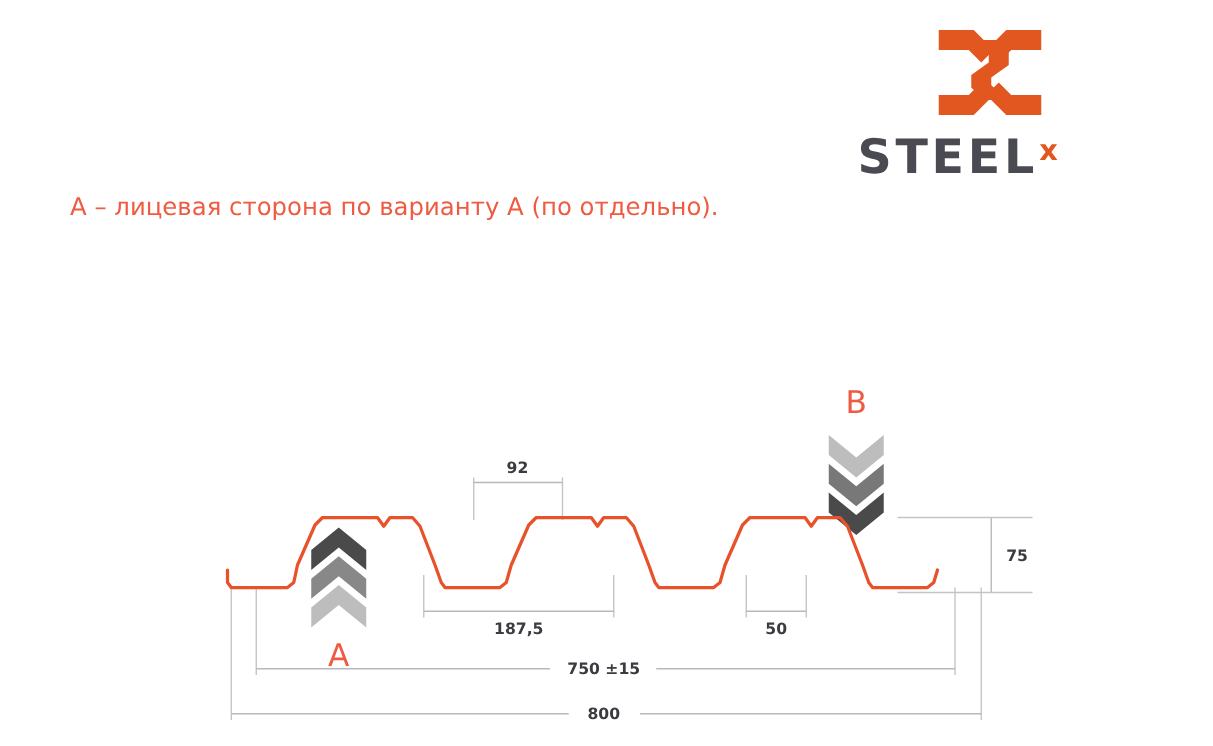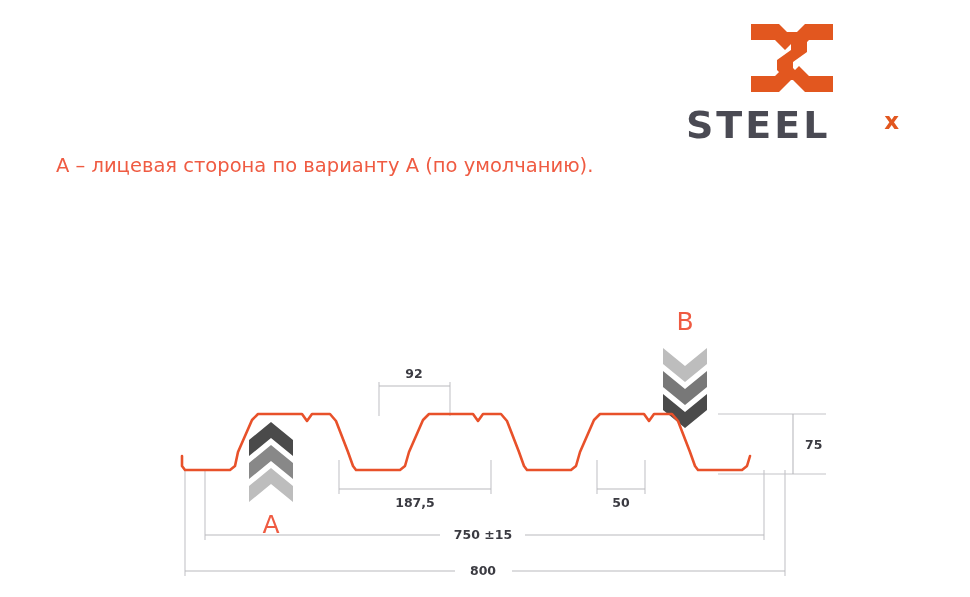--- a/index.html
+++ b/index.html
@@ -33,21 +33,21 @@
     height: 80px;
   }
   #logo-wordmark {
     position: absolute;
     left: 0;
     top: 84px;
     width: 212px;
     height: 42px;
     display: flex;
     align-items: flex-end;
-    justify-content: space-between;
+    justify-content: flex-start;
   }
   #logo-word-steel {
     font-family: "DejaVu Sans", "Liberation Sans", sans-serif;
     font-size: 38px;
     font-weight: 700;
     letter-spacing: 3px;
     color: #4a4a53;
     line-height: 1;
   }
   #logo-word-x {
@@ -118,21 +118,21 @@
       </g>
     </svg>
   </div>
   <div id="logo-wordmark">
     <span id="logo-word-steel">STEEL</span>
     <span id="logo-word-x">x</span>
   </div>
 </div>
 
 <div id="legend">
-  <div class="legend-line">A – лицевая сторона по варианту A (по умолчанию).</div>
+  <div class="legend-line">A – лицевая сторона по варианту A (по отдельно).</div>
 </div>
 
 <div id="drawing">
 <svg width="970" height="307" viewBox="0 0 970 307" aria-hidden="true">
 
   <g>
     <path d="M663 58 L685 76 L707 58 L707 74 L685 92 L663 74 Z" fill="#bdbdbd"></path>
     <path d="M663 81 L685 99 L707 81 L707 97 L685 115 L663 97 Z" fill="#787878"></path>
     <path d="M663 104 L685 122 L707 104 L707 120 L685 138 L663 120 Z" fill="#4a4a4a"></path>
   </g>

